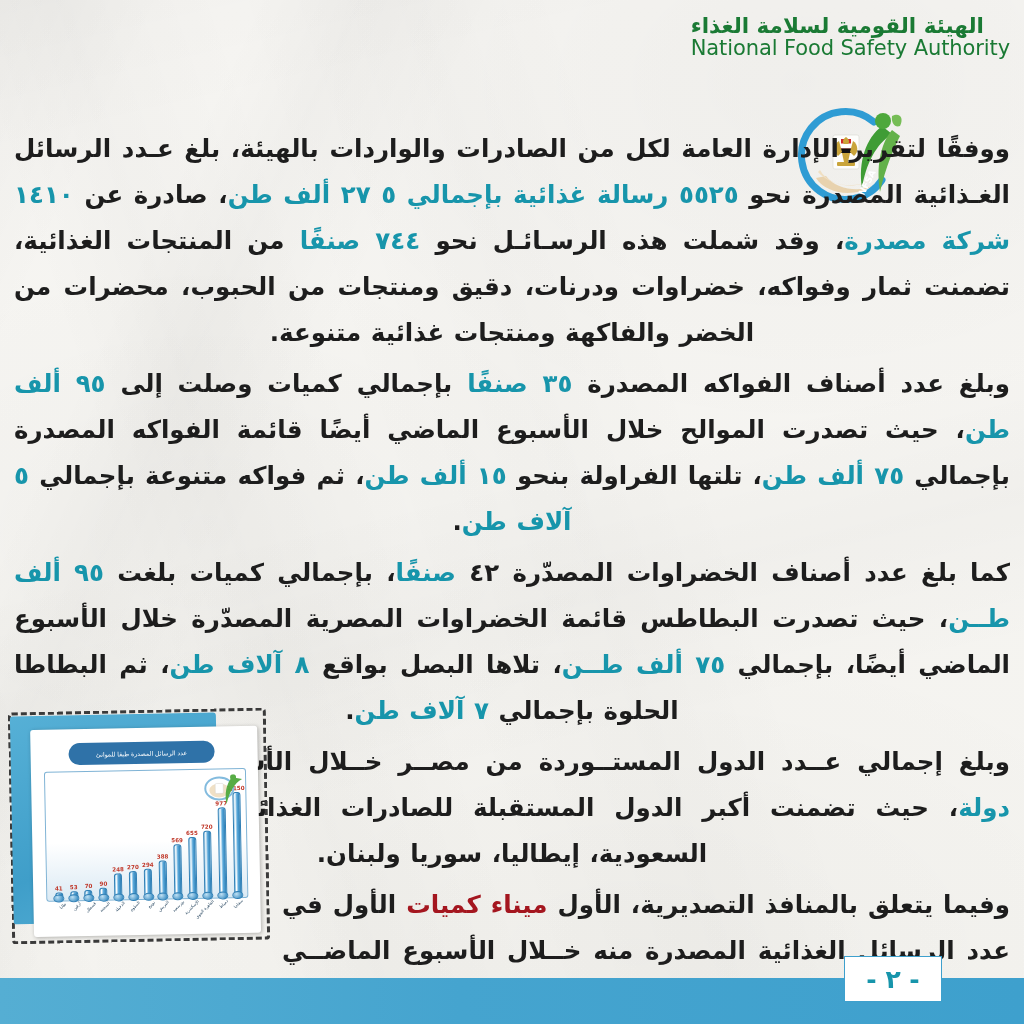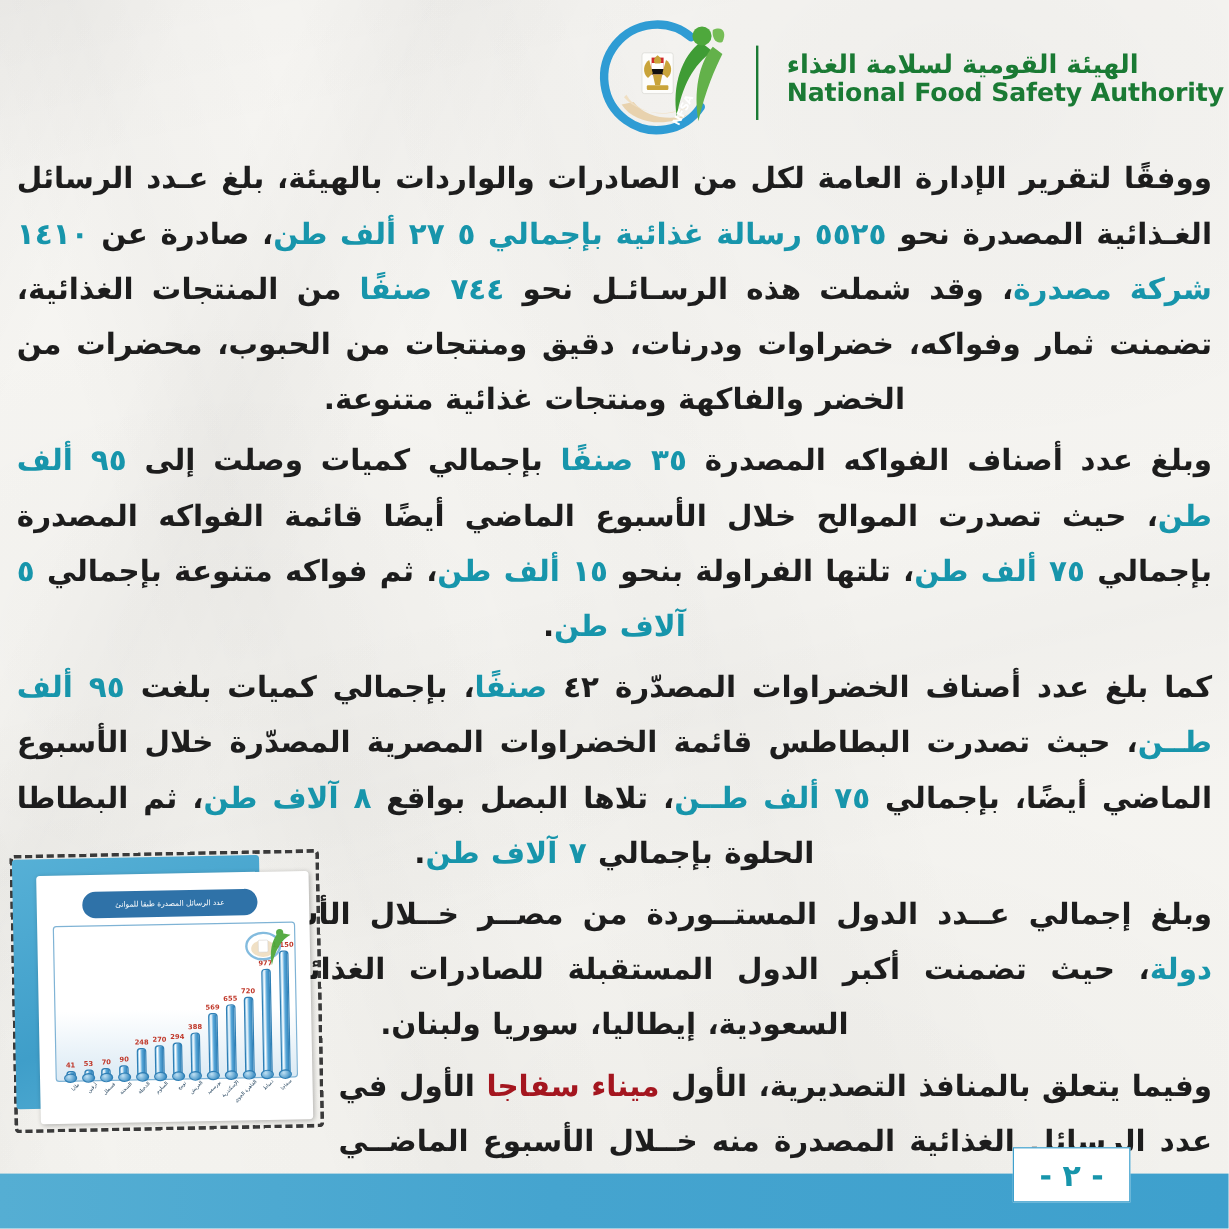--- a/index.html
+++ b/index.html
@@ -27,23 +27,23 @@
       radial-gradient(ellipse 60% 40% at 20% 52%, rgba(0,0,0,0.020), rgba(255,255,255,0) 70%),
       radial-gradient(ellipse 80% 45% at 62% 93%, rgba(0,0,0,0.022), rgba(255,255,255,0) 72%),
       linear-gradient(#f6f5f2, #f4f3ef);
     overflow: hidden;
   }
 
   
   .header {
     position: absolute;
     top: 14px;
-    right: 4px;
-    display: flex;
-    flex-direction: row;
+    right: 14px;
+    display: flex;
+    flex-direction: column;
     align-items: center;
     gap: 20px;
     height: 110px;
   }
   .brand-text {
     display: flex;
     flex-direction: column;
     align-items: flex-end;
     justify-content: center;
     line-height: 1.08;
@@ -52,21 +52,21 @@
   .brand-ar {
     font-size: 21.5px;
     font-weight: bold;
     color: #1a7a34;
     letter-spacing: 1.3px;
     white-space: nowrap;
     direction: rtl;
   }
   .brand-en {
     font-size: 21px;
-    font-weight: bold;
+    font-weight: normal;
     color: #1a7a34;
     letter-spacing: -0.1px;
     white-space: nowrap;
     direction: ltr;
   }
   .brand-divider {
     width: 2px;
     height: 62px;
     background: #1a7a34;
     margin: 0 4px;
@@ -324,21 +324,21 @@
     </div>
   </div>
 
   <div class="content">
     <p class="para"><span>ووفقًا لتقرير الإدارة العامة لكل من الصادرات والواردات بالهيئة، بلغ عـدد الرسائل الغـذائية المصدرة نحو </span><span class="hl">٥٥٢٥ رسالة غذائية بإجمالي ٥ ٢٧ ألف طن</span><span>، صادرة عن </span><span class="hl">١٤١٠ شركة مصدرة</span><span>، وقد شملت هذه الرسـائـل نحو </span><span class="hl">٧٤٤ صنفًا</span><span> من المنتجات الغذائية، تضمنت ثمار وفواكه، خضراوات ودرنات، دقيق ومنتجات من الحبوب، محضرات من الخضر والفاكهة ومنتجات غذائية متنوعة.</span></p>
     <p class="para"><span>وبلغ عدد أصناف الفواكه المصدرة </span><span class="hl">٣٥ صنفًا</span><span> بإجمالي كميات وصلت إلى </span><span class="hl">٩٥ ألف طن</span><span>، حيث تصدرت الموالح خلال الأسبوع الماضي أيضًا قائمة الفواكه المصدرة بإجمالي </span><span class="hl">٧٥ ألف طن</span><span>، تلتها الفراولة بنحو </span><span class="hl">١٥ ألف طن</span><span>، ثم فواكه متنوعة بإجمالي </span><span class="hl">٥ آلاف طن</span><span>.</span></p>
     <p class="para"><span>كما بلغ عدد أصناف الخضراوات المصدّرة ٤٢ </span><span class="hl">صنفًا</span><span>، بإجمالي كميات بلغت </span><span class="hl">٩٥ ألف طــن</span><span>، حيث تصدرت البطاطس قائمة الخضراوات المصرية المصدّرة خلال الأسبوع الماضي أيضًا، بإجمالي </span><span class="hl">٧٥ ألف طــن</span><span>، تلاها البصل بواقع </span><span class="hl">٨ آلاف طن</span><span>، ثم البطاطا الحلوة بإجمالي </span><span class="hl">٧ آلاف طن</span><span>.</span></p>
     <p class="para"><span>وبلغ إجمالي عــدد الدول المستــوردة من مصــر خــلال الأسبــوع الماضي </span><span class="hl">١٧٦ دولة</span><span>، حيث تضمنت أكبر الدول المستقبلة للصادرات الغذائية المصرية روسيا، السعودية، إيطاليا، سوريا ولبنان.</span></p>
     <p class="para">
       <span class="floater"></span>
-    <span>وفيما يتعلق بالمنافذ التصديرية، الأول </span><span class="hl-r">ميناء سفاجا</span><span> الأول في عدد الرسائل الغذائية المصدرة منه خــلال الأسبوع الماضــي بإجمالــي </span><span class="hl">١١٥٠ رسالــة</span><span>، يليــه </span><span class="hl-r">ميناء دمياط</span><span> بإجمالــي </span><span class="hl">٩٧٧ رسالــة</span></p>
+    <span>وفيما يتعلق بالمنافذ التصديرية، الأول </span><span class="hl-r">ميناء كميات</span><span> الأول في عدد الرسائل الغذائية المصدرة منه خــلال الأسبوع الماضــي بإجمالــي </span><span class="hl">١١٥٠ رسالــة</span><span>، يليــه </span><span class="hl-r">ميناء دمياط</span><span> بإجمالــي </span><span class="hl">٩٧٧ رسالــة</span></p>
 
   </div>
 
   <div class="thumb">
     <div class="thumb-dash"></div>
     <div class="thumb-blue"></div>
     <div class="thumb-card">
       <div class="thumb-title">عدد الرسائل المصدرة طبقا للموانئ</div>
       <div class="plot">
         <div class="bars" id="bars">

